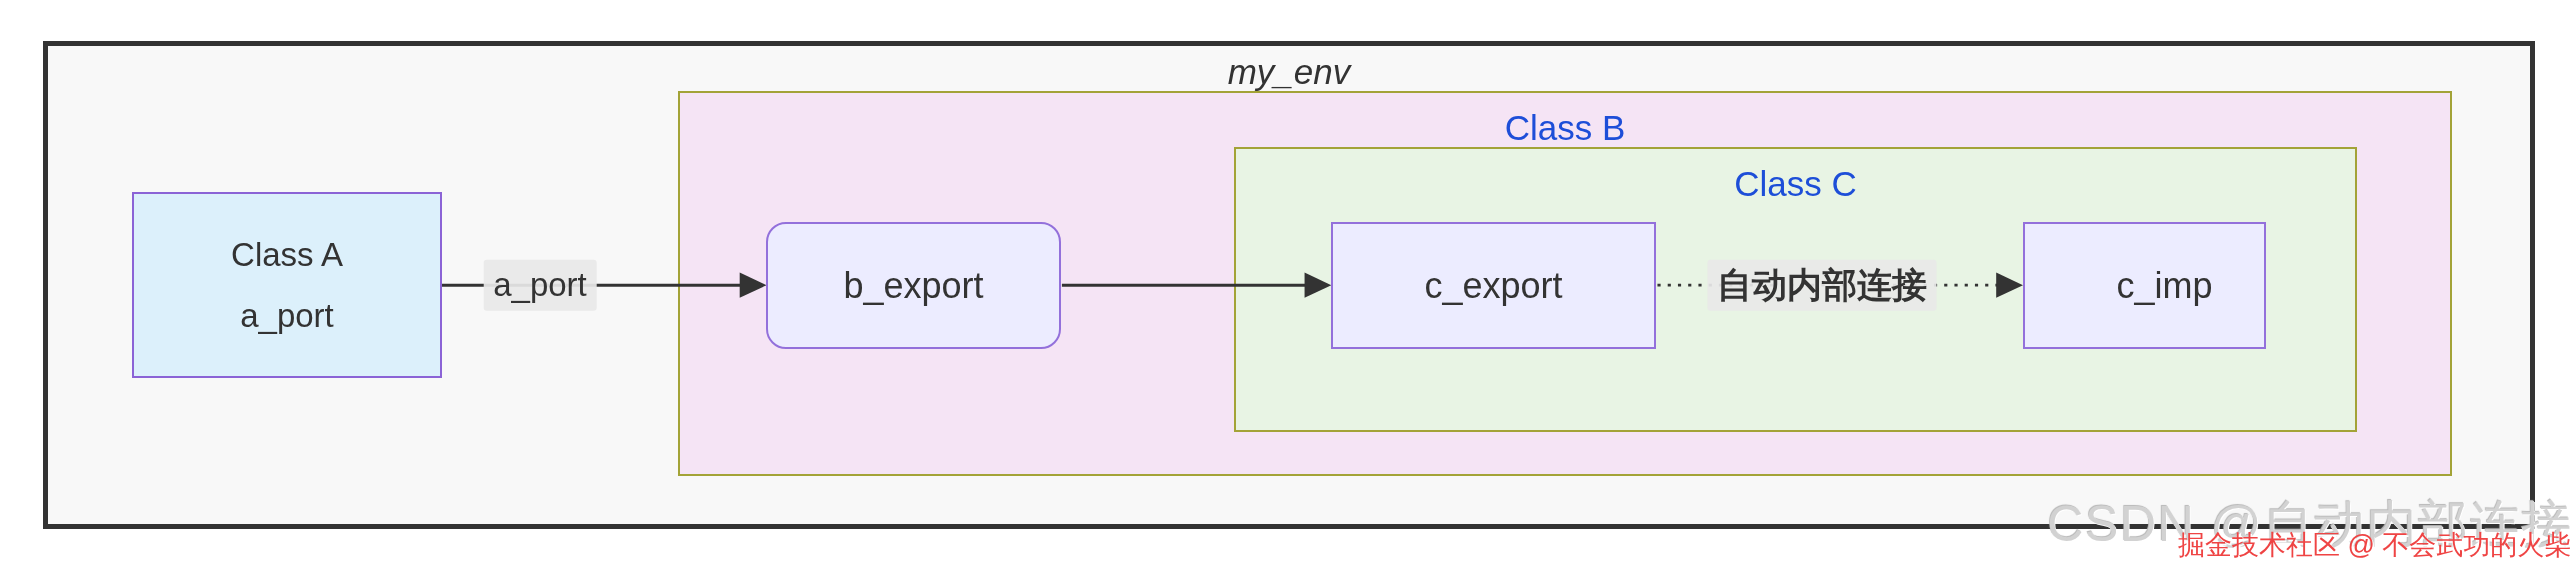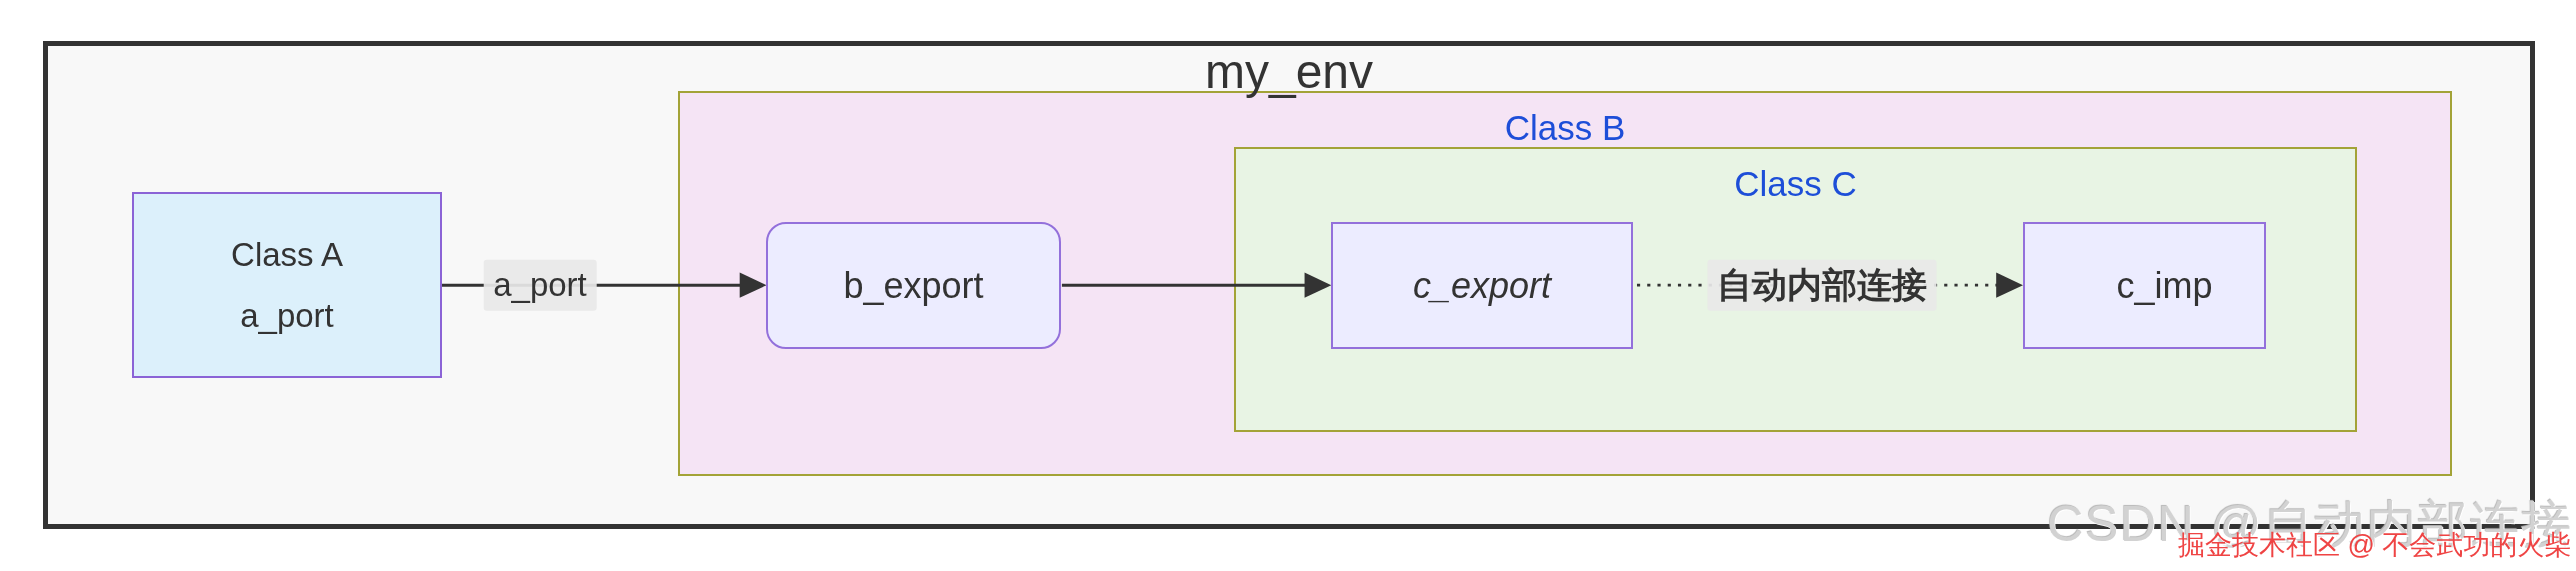--- a/index.html
+++ b/index.html
@@ -12,22 +12,23 @@
 
   
   .env-frame{
     left:43px;top:41px;width:2492px;height:488px;
     background:var(--frame-fill,#f8f8f8);
     border:5.5px solid var(--frame-stroke,#333333);
     z-index:1;
   }
   .env-title{
     left:43px;top:54px;width:2492px;height:39px;
-    text-align:center;font-size:48px;line-height:35px;color:#333;
+    text-align:center;font-size:35px;line-height:35px;color:#333;
     z-index:4;
+    font-style:italic;
   }
 
   
   .cluster{z-index:2;}
   .cluster-b{
     left:678px;top:91px;width:1774px;height:385px;
     background:var(--class-b-fill,#f5e4f5);
     border:2.4px solid var(--cluster-stroke,#a3a337);
   }
   .cluster-c{
@@ -53,21 +54,21 @@
     background:var(--node-fill,#ececff);
     border:2.4px solid var(--node-stroke,#9370db);
   }
   .node-a{
     left:132px;top:192px;width:310px;height:186px;
     background:var(--class-a-fill,#dcf0fb);
     border-color:var(--class-a-stroke,#8b63d6);
     font-size:33px;line-height:61px;
   }
   .node-b{left:766px;top:222px;width:295px;height:127px;border-radius:20px;}
-  .node-c{left:1331px;top:222px;width:302px;height:127px;font-style:italic;}
+  .node-c{left:1331px;top:222px;width:325px;height:127px;}
   .node-imp{left:2023px;top:222px;width:243px;height:127px;padding-left:40px;}
 
   
   .edge-label{
     z-index:6;transform:translate(-50%,-50%);
     background:var(--edge-label-bg,rgba(232,232,232,0.92));
     color:#333;padding:6.3px 9.5px;border-radius:3.2px;
     font-size:33px;line-height:38px;white-space:nowrap;
   }
   .edge-label.cjk{font-size:35px;font-weight:bold;}

